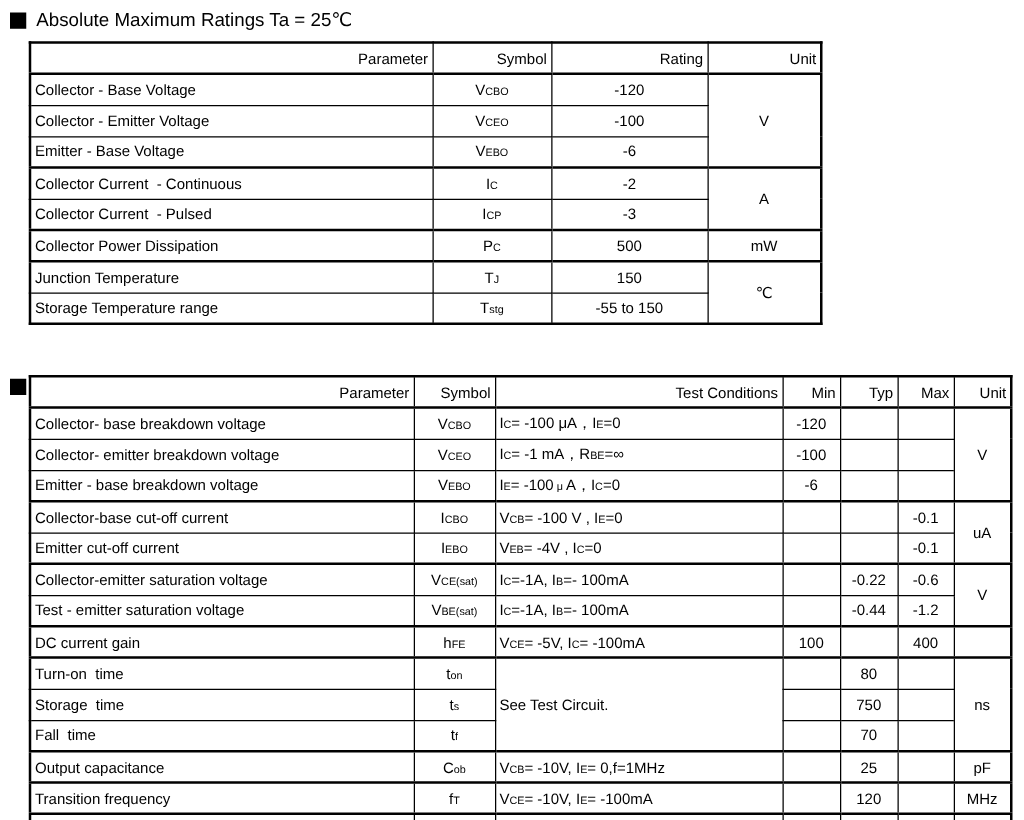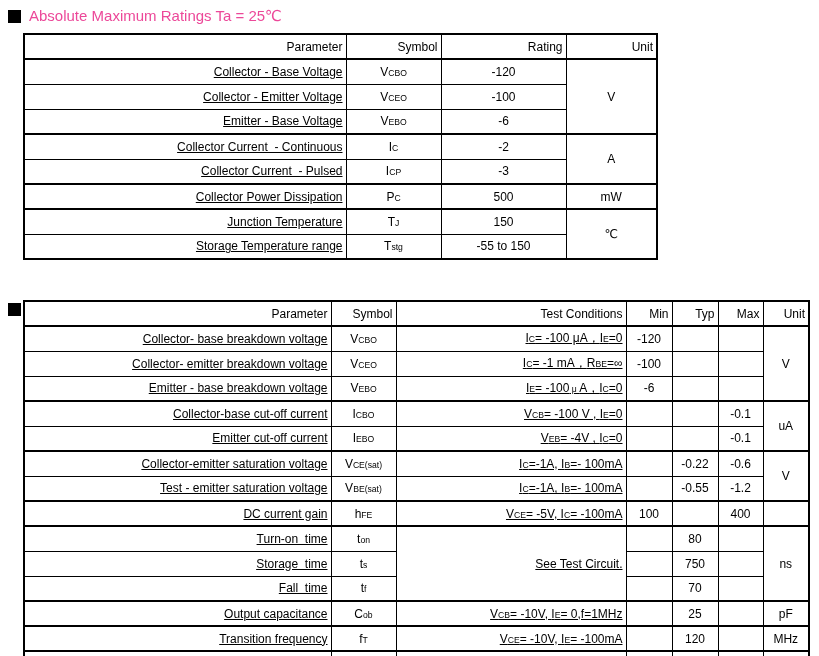--- a/index.html
+++ b/index.html
@@ -6,35 +6,35 @@
   html,body { background:#ffffff; }
   body {
     width:819px; height:656px; overflow:hidden;
     font-family:"Liberation Sans","DejaVu Sans",sans-serif;
     color:#000;
   }
   .page { position:relative; width:819px; height:656px; overflow:hidden; background:#fff; }
 
   .section-title {
     position:absolute; display:flex; align-items:center; gap:8px;
-    font-size:15px; font-weight:400; color:#ec4899; white-space:nowrap;
+    font-size:15px; font-weight:400; color:#000000; white-space:nowrap;
   }
   .marker { width:13px; height:13px; background:#000; display:inline-block; flex:0 0 auto; }
 
   table {
     position:absolute; border-collapse:collapse; table-layout:fixed;
     background:#fff; border:2px solid #000;
   }
   th, td {
     border:1px solid #000; height:25px; font-size:12px; font-weight:400;
     vertical-align:middle; overflow:hidden; white-space:nowrap; padding:0 3px;
   }
   th { text-align:right; border-bottom:2px solid #000; }
   tr.grp td { border-top-width:2px; }
-  td.al { text-align:right; padding-left:3px;text-decoration:underline; }
+  td.al { text-align:left; padding-left:3px; }
   td.ac { text-align:center; }
   .sub { font-size:0.72em; }
   tr.crop-row td { height:12px; }
 </style>
 </head>
 <body>
 
 <div class="page">
 
   <div class="section-title" style="left:8px; top:7px;">
@@ -181,21 +181,21 @@
           <td class="ac"></td>
           <td class="ac"><span>-0.22</span></td>
           <td class="ac"><span>-0.6</span></td>
           <td rowspan="2" class="ac"><span>V</span></td>
         </tr>
         <tr>
           <td class="al"><span>Test - emitter saturation voltage</span></td>
           <td class="ac"><span>V</span><span class="sub">BE(sat)</span></td>
           <td class="al"><span>I</span><span class="sub">C</span><span>=-1A, </span><span>I</span><span class="sub">B</span><span>=- 100mA</span></td>
           <td class="ac"></td>
-          <td class="ac"><span>-0.55</span></td>
+          <td class="ac"><span>-0.44</span></td>
           <td class="ac"><span>-1.2</span></td>
         </tr>
         <tr class="grp">
           <td class="al"><span>DC current gain</span></td>
           <td class="ac"><span>h</span><span class="sub">FE</span></td>
           <td class="al"><span>V</span><span class="sub">CE</span><span>= -5V, </span><span>I</span><span class="sub">C</span><span>= -100mA</span></td>
           <td class="ac"><span>100</span></td>
           <td class="ac"></td>
           <td class="ac"><span>400</span></td>
           <td class="ac"></td>

